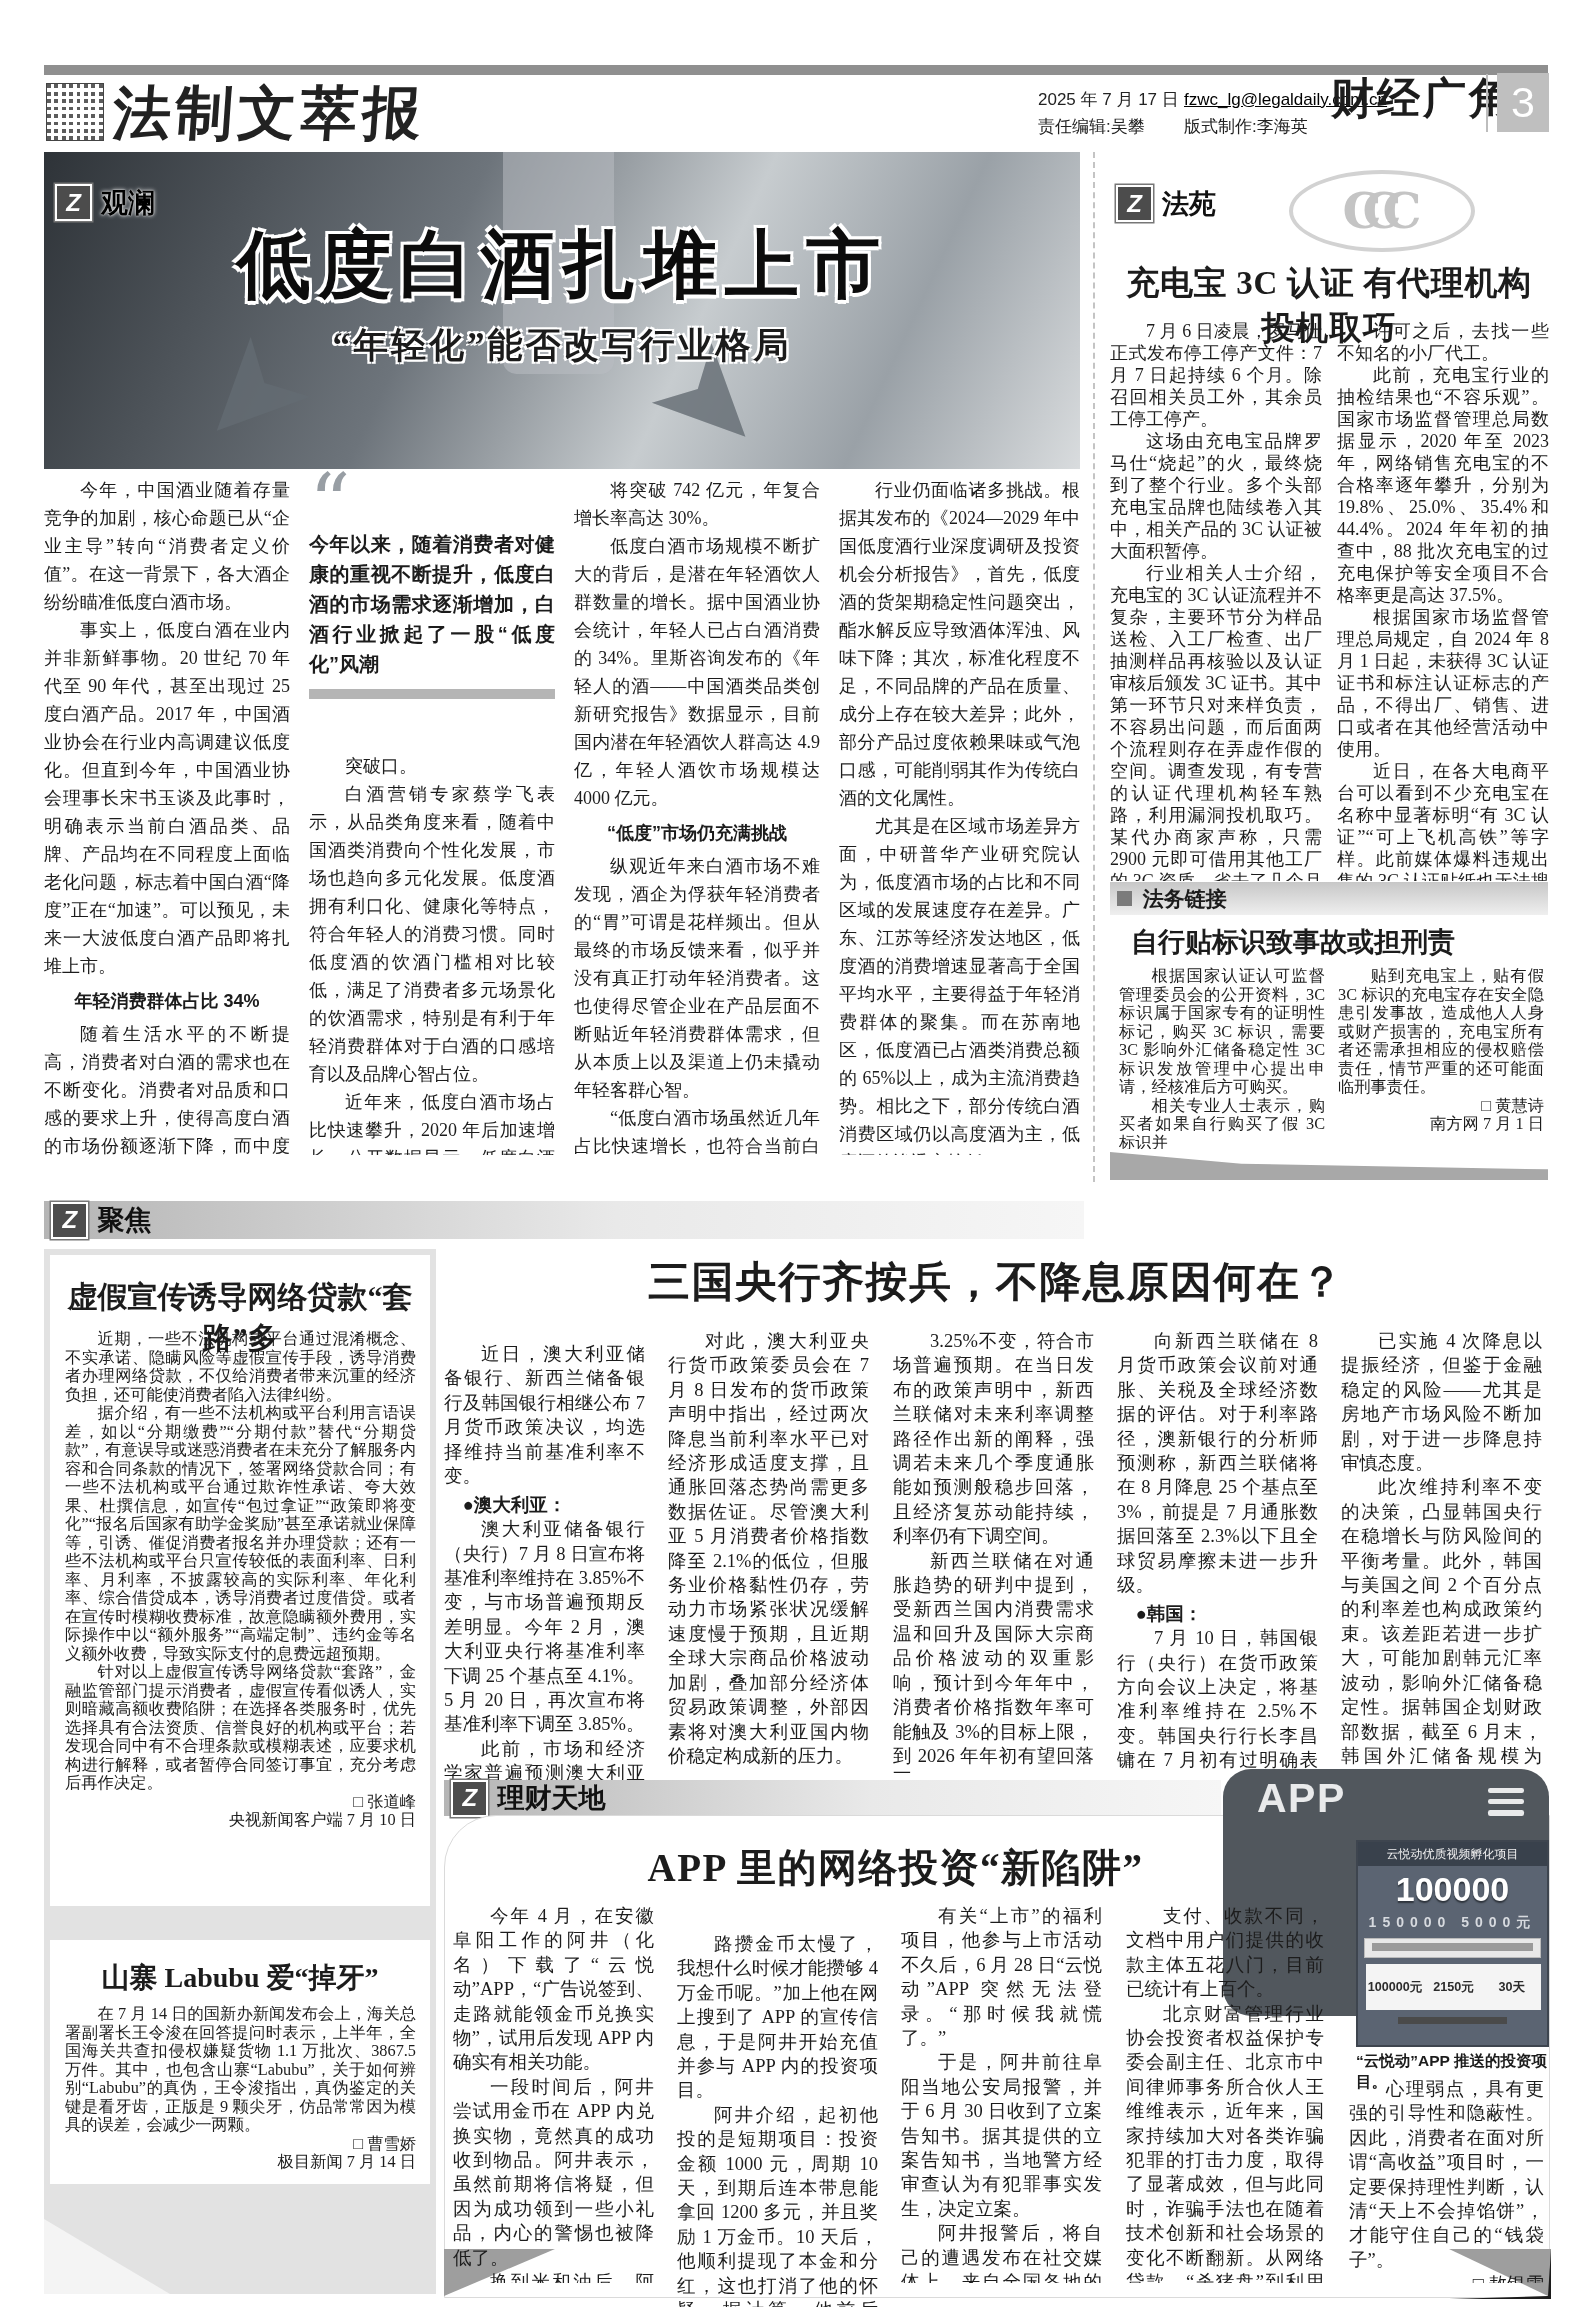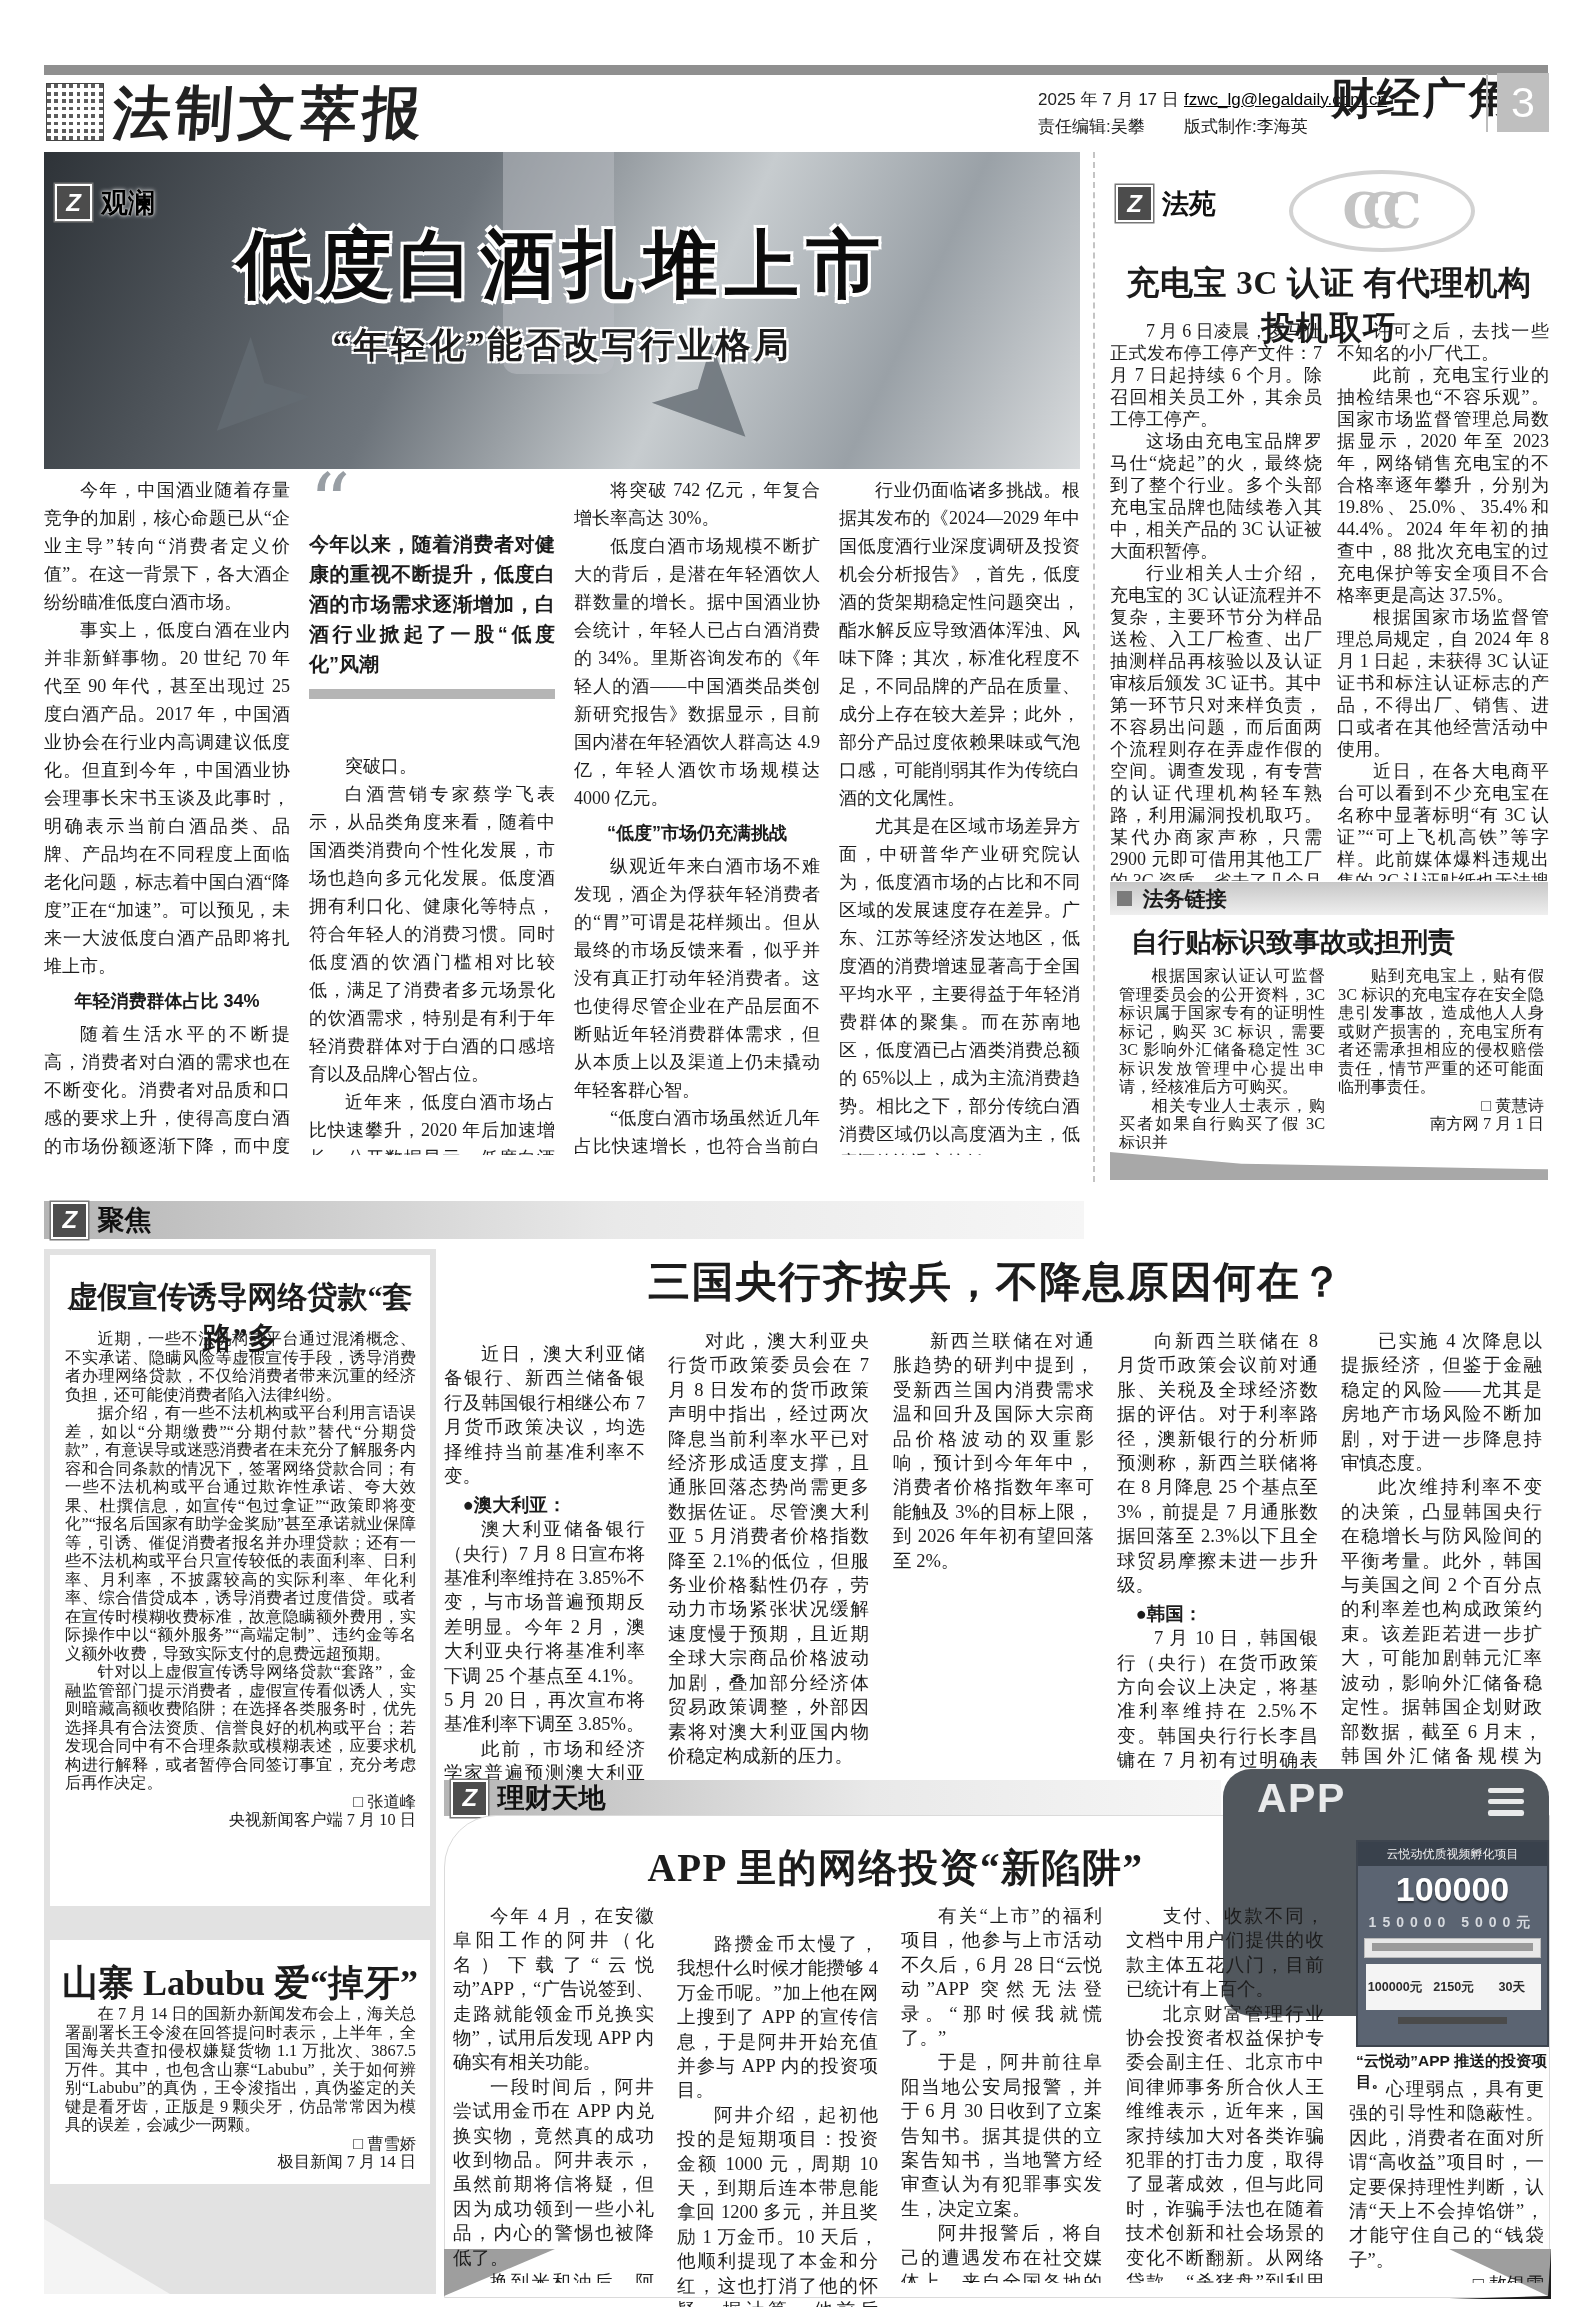--- a/index.html
+++ b/index.html
@@ -218,41 +218,42 @@
     <div class="jj-title" style="top:22px;font-size:30px;">虚假宣传诱导网络贷款“套路”多</div>
     <div class="col body-box" style="left:15px;top:75px;width:351px;height:518px;">
         <p class="ln p">近期，一些不法机构或平台通过混淆概念、不实承诺、隐瞒风险等虚假宣传手段，诱导消费者办理网络贷款，不仅给消费者带来沉重的经济负担，还可能使消费者陷入法律纠纷。</p>
         <p class="ln p">据介绍，有一些不法机构或平台利用言语误差，如以“分期缴费”“分期付款”替代“分期贷款”，有意误导或迷惑消费者在未充分了解服务内容和合同条款的情况下，签署网络贷款合同；有一些不法机构或平台通过欺诈性承诺、夸大效果、杜撰信息，如宣传“包过拿证”“政策即将变化”“报名后国家有助学金奖励”甚至承诺就业保障等，引诱、催促消费者报名并办理贷款；还有一些不法机构或平台只宣传较低的表面利率、日利率、月利率，不披露较高的实际利率、年化利率、综合借贷成本，诱导消费者过度借贷。或者在宣传时模糊收费标准，故意隐瞒额外费用，实际操作中以“额外服务”“高端定制”、违约金等名义额外收费，导致实际支付的息费远超预期。</p>
         <p class="ln p">针对以上虚假宣传诱导网络贷款“套路”，金融监管部门提示消费者，虚假宣传看似诱人，实则暗藏高额收费陷阱；在选择各类服务时，优先选择具有合法资质、信誉良好的机构或平台；若发现合同中有不合理条款或模糊表述，应要求机构进行解释，或者暂停合同签订事宜，充分考虑后再作决定。</p>
         <p class="ln sign">□ 张道峰</p>
         <p class="ln sign">央视新闻客户端 7 月 10 日</p>
       </div>
   </div>
   <div class="white-box jj-box2">
-    <div class="jj-title" style="top:19px;font-size:36px;">山寨 Labubu 爱“掉牙”</div>
+    <div class="jj-title" style="top:19px;font-size:28px;">山寨 Labubu 爱“掉牙”</div>
     <div class="col body-box" style="left:15px;top:65px;width:351px;height:169px;">
         <p class="ln p">在 7 月 14 日的国新办新闻发布会上，海关总署副署长王令浚在回答提问时表示，上半年，全国海关共查扣侵权嫌疑货物 1.1 万批次、3867.5 万件。其中，也包含山寨“Labubu”，关于如何辨别“Labubu”的真伪，王令浚指出，真伪鉴定的关键是看牙齿，正版是 9 颗尖牙，仿品常常因为模具的误差，会减少一两颗。</p>
         <p class="ln sign">□ 曹雪娇</p>
         <p class="ln sign">极目新闻 7 月 14 日</p>
       </div>
   </div>
   <div class="jj-curl"></div>
 </div>
 
 <div class="abs banks-head">三国央行齐按兵，不降息原因何在？</div>
 <div class="col body-mid" style="left:444px;top:1329px;width:201px;height:444px;margin-top:13px;">
     <p class="ln p">近日，澳大利亚储备银行、新西兰储备银行及韩国银行相继公布 7 月货币政策决议，均选择维持当前基准利率不变。</p>
     <p class="ln b">●澳大利亚：</p>
     <p class="ln p">澳大利亚储备银行（央行）7 月 8 日宣布将基准利率维持在 3.85%不变，与市场普遍预期反差明显。今年 2 月，澳大利亚央行将基准利率下调 25 个基点至 4.1%。5 月 20 日，再次宣布将基准利率下调至 3.85%。</p>
     <p class="ln p">此前，市场和经济学家普遍预测澳大利亚央行在 7 月的货币政策会议上会将基准利率再次下调 25 个基点。</p>
   </div>
 <div class="col body-mid" style="left:668px;top:1329px;width:201px;height:444px;">
     <p class="ln p">对此，澳大利亚央行货币政策委员会在 7 月 8 日发布的货币政策声明中指出，经过两次降息当前利率水平已对经济形成适度支撑，且通胀回落态势尚需更多数据佐证。尽管澳大利亚 5 月消费者价格指数降至 2.1%的低位，但服务业价格黏性仍存，劳动力市场紧张状况缓解速度慢于预期，且近期全球大宗商品价格波动加剧，叠加部分经济体贸易政策调整，外部因素将对澳大利亚国内物价稳定构成新的压力。</p>
   </div>
 <div class="col body-mid" style="left:893px;top:1329px;width:201px;height:444px;">
+    <p class="ln p">3.25%不变，符合市场普遍预期。在当日发布的政策声明中，新西兰联储对未来利率调整路径作出新的阐释，强调若未来几个季度通胀能如预测般稳步回落，且经济复苏动能持续，利率仍有下调空间。</p>
     <p class="ln p">新西兰联储在对通胀趋势的研判中提到，受新西兰国内消费需求温和回升及国际大宗商品价格波动的双重影响，预计到今年年中，消费者价格指数年率可能触及 3%的目标上限，到 2026 年年初有望回落至 2%。</p>
   </div>
 <div class="col body-mid" style="left:1117px;top:1329px;width:201px;height:444px;">
     <p class="ln p">向新西兰联储在 8 月货币政策会议前对通胀、关税及全球经济数据的评估。对于利率路径，澳新银行的分析师预测称，新西兰联储将在 8 月降息 25 个基点至 3%，前提是 7 月通胀数据回落至 2.3%以下且全球贸易摩擦未进一步升级。</p>
     <p class="ln b">●韩国：</p>
     <p class="ln p">7 月 10 日，韩国银行（央行）在货币政策方向会议上决定，将基准利率维持在 2.5%不变。韩国央行行长李昌镛在 7 月初有过明确表态，称正考虑如何在管控风险的同时下调利率。他表示，自去年年底至今，韩国央行</p>
   </div>
 <div class="col body-mid" style="left:1341px;top:1329px;width:201px;height:444px;">
     <p class="ln p">已实施 4 次降息以提振经济，但鉴于金融稳定的风险——尤其是房地产市场风险不断加剧，对于进一步降息持审慎态度。</p>
     <p class="ln p">此次维持利率不变的决策，凸显韩国央行在稳增长与防风险间的平衡考量。此外，韩国与美国之间 2 个百分点的利率差也构成政策约束。该差距若进一步扩大，可能加剧韩元汇率波动，影响外汇储备稳定性。据韩国企划财政部数据，截至 6 月末，韩国外汇储备规模为 4283 亿美元，较今年年初下降 2.3%。</p>

